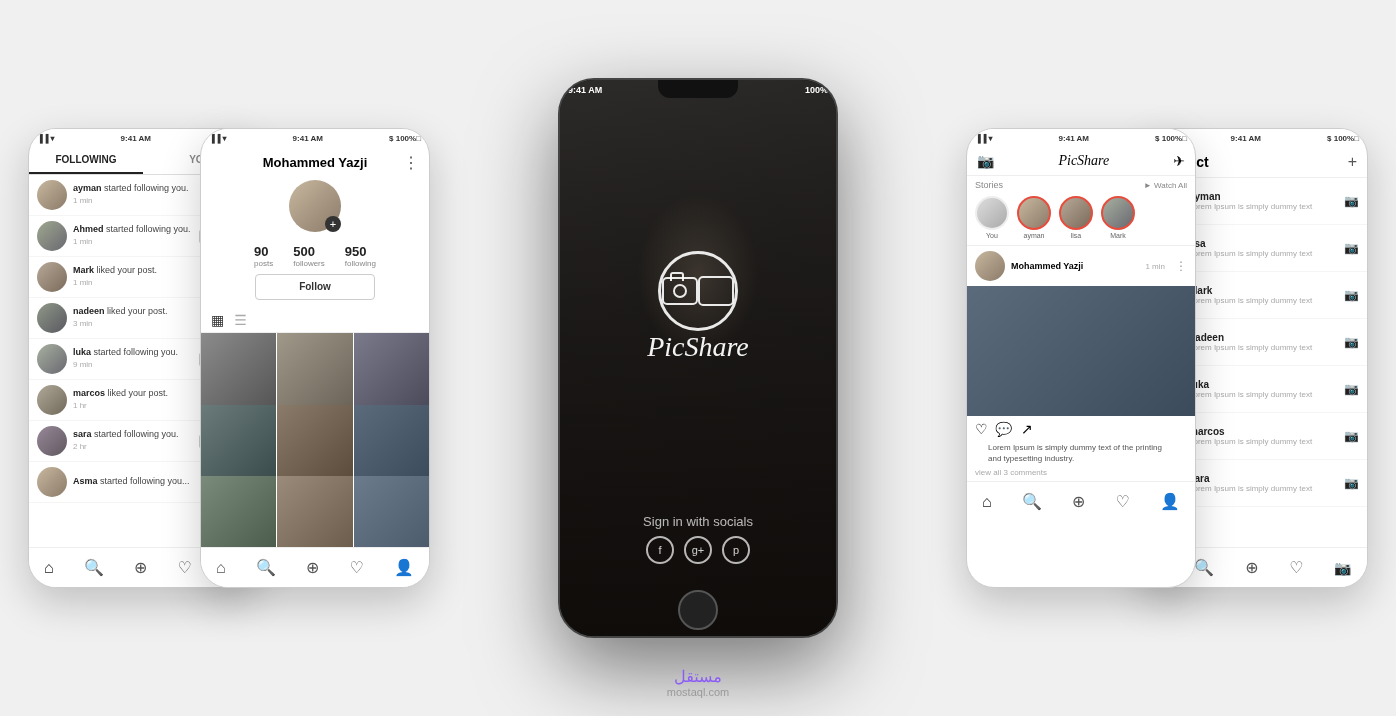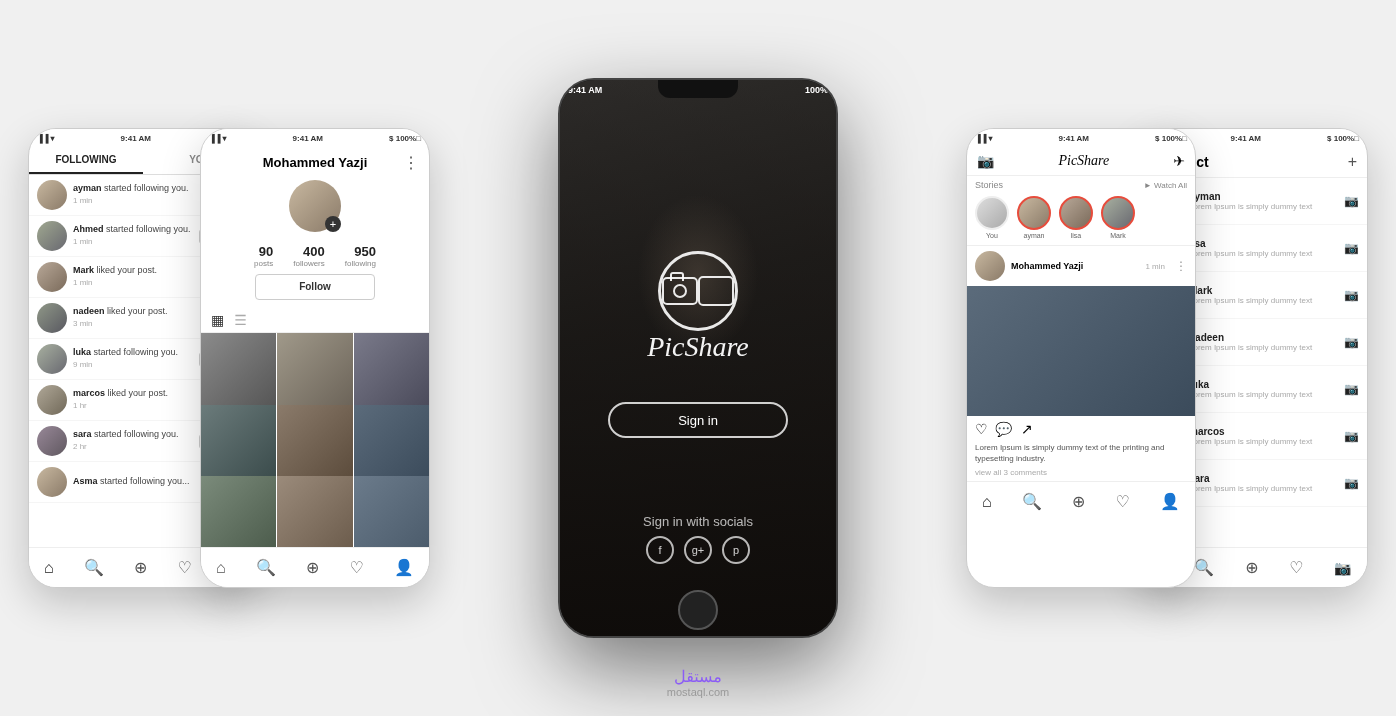--- a/index.html
+++ b/index.html
@@ -349,21 +349,21 @@
       display: flex;
       align-items: center;
       justify-content: center;
     }
     .profile-stats-row {
       display: flex;
       justify-content: center;
       gap: 20px;
       padding: 6px 0;
     }
-    .profile-stat { text-align: right; }
+    .profile-stat { text-align: left; }
     .profile-stat-num { font-size: 13px; font-weight: 700; color: #222; }
     .profile-stat-label { font-size: 8px; color: #888; }
     .profile-follow-btn {
       margin: 0 auto 8px;
       display: block;
       width: 120px;
       height: 26px;
       border: 1px solid #ccc;
       border-radius: 4px;
       background: #fff;
@@ -436,21 +436,21 @@
       width: 100%;
       height: 130px;
       background: linear-gradient(160deg, #888, #555);
       flex-shrink: 0;
     }
     .post-actions {
       display: flex;
       padding: 5px 8px;
       gap: 8px;
     }
-    .post-caption { font-size: 8px; color: #555; padding: 0 8px 4px; line-height: 1.4; }
+    .post-caption { font-size: 8px; color: #555; padding: 0 21px 4px; line-height: 1.4; }
     .view-comments { font-size: 8px; color: #aaa; padding: 0 8px 4px; }
 
     
     .direct-header {
       display: flex;
       align-items: center;
       padding: 6px 10px;
       border-bottom: 1px solid #eee;
       flex-shrink: 0;
       gap: 6px;
@@ -537,21 +537,20 @@
     </div>
 
     <div class="phone-main-camera-icon">
       <div class="camera-body">
         <div class="camera-dot"></div>
       </div>
     </div>
 
     <div class="picshare-logo">PicShare</div>
 
-    <div class="btn-signin">Sign in</div>
 
 
     <div class="signin-social-text">Sign in with socials</div>
 
     <div class="social-icons">
       <div class="social-icon-circle">f</div>
       <div class="social-icon-circle">g+</div>
       <div class="social-icon-circle">p</div>
     </div>
 
@@ -643,21 +642,21 @@
       <div class="profile-avatar-plus">+</div>
     </div>
   </div>
 
   <div class="profile-stats-row">
     <div class="profile-stat">
       <div class="profile-stat-num">90</div>
       <div class="profile-stat-label">posts</div>
     </div>
     <div class="profile-stat">
-      <div class="profile-stat-num">400</div>
+      <div class="profile-stat-num">500</div>
       <div class="profile-stat-label">followers</div>
     </div>
     <div class="profile-stat">
       <div class="profile-stat-num">950</div>
       <div class="profile-stat-label">following</div>
     </div>
   </div>
 
   <div class="profile-follow-btn">Follow</div>
 

